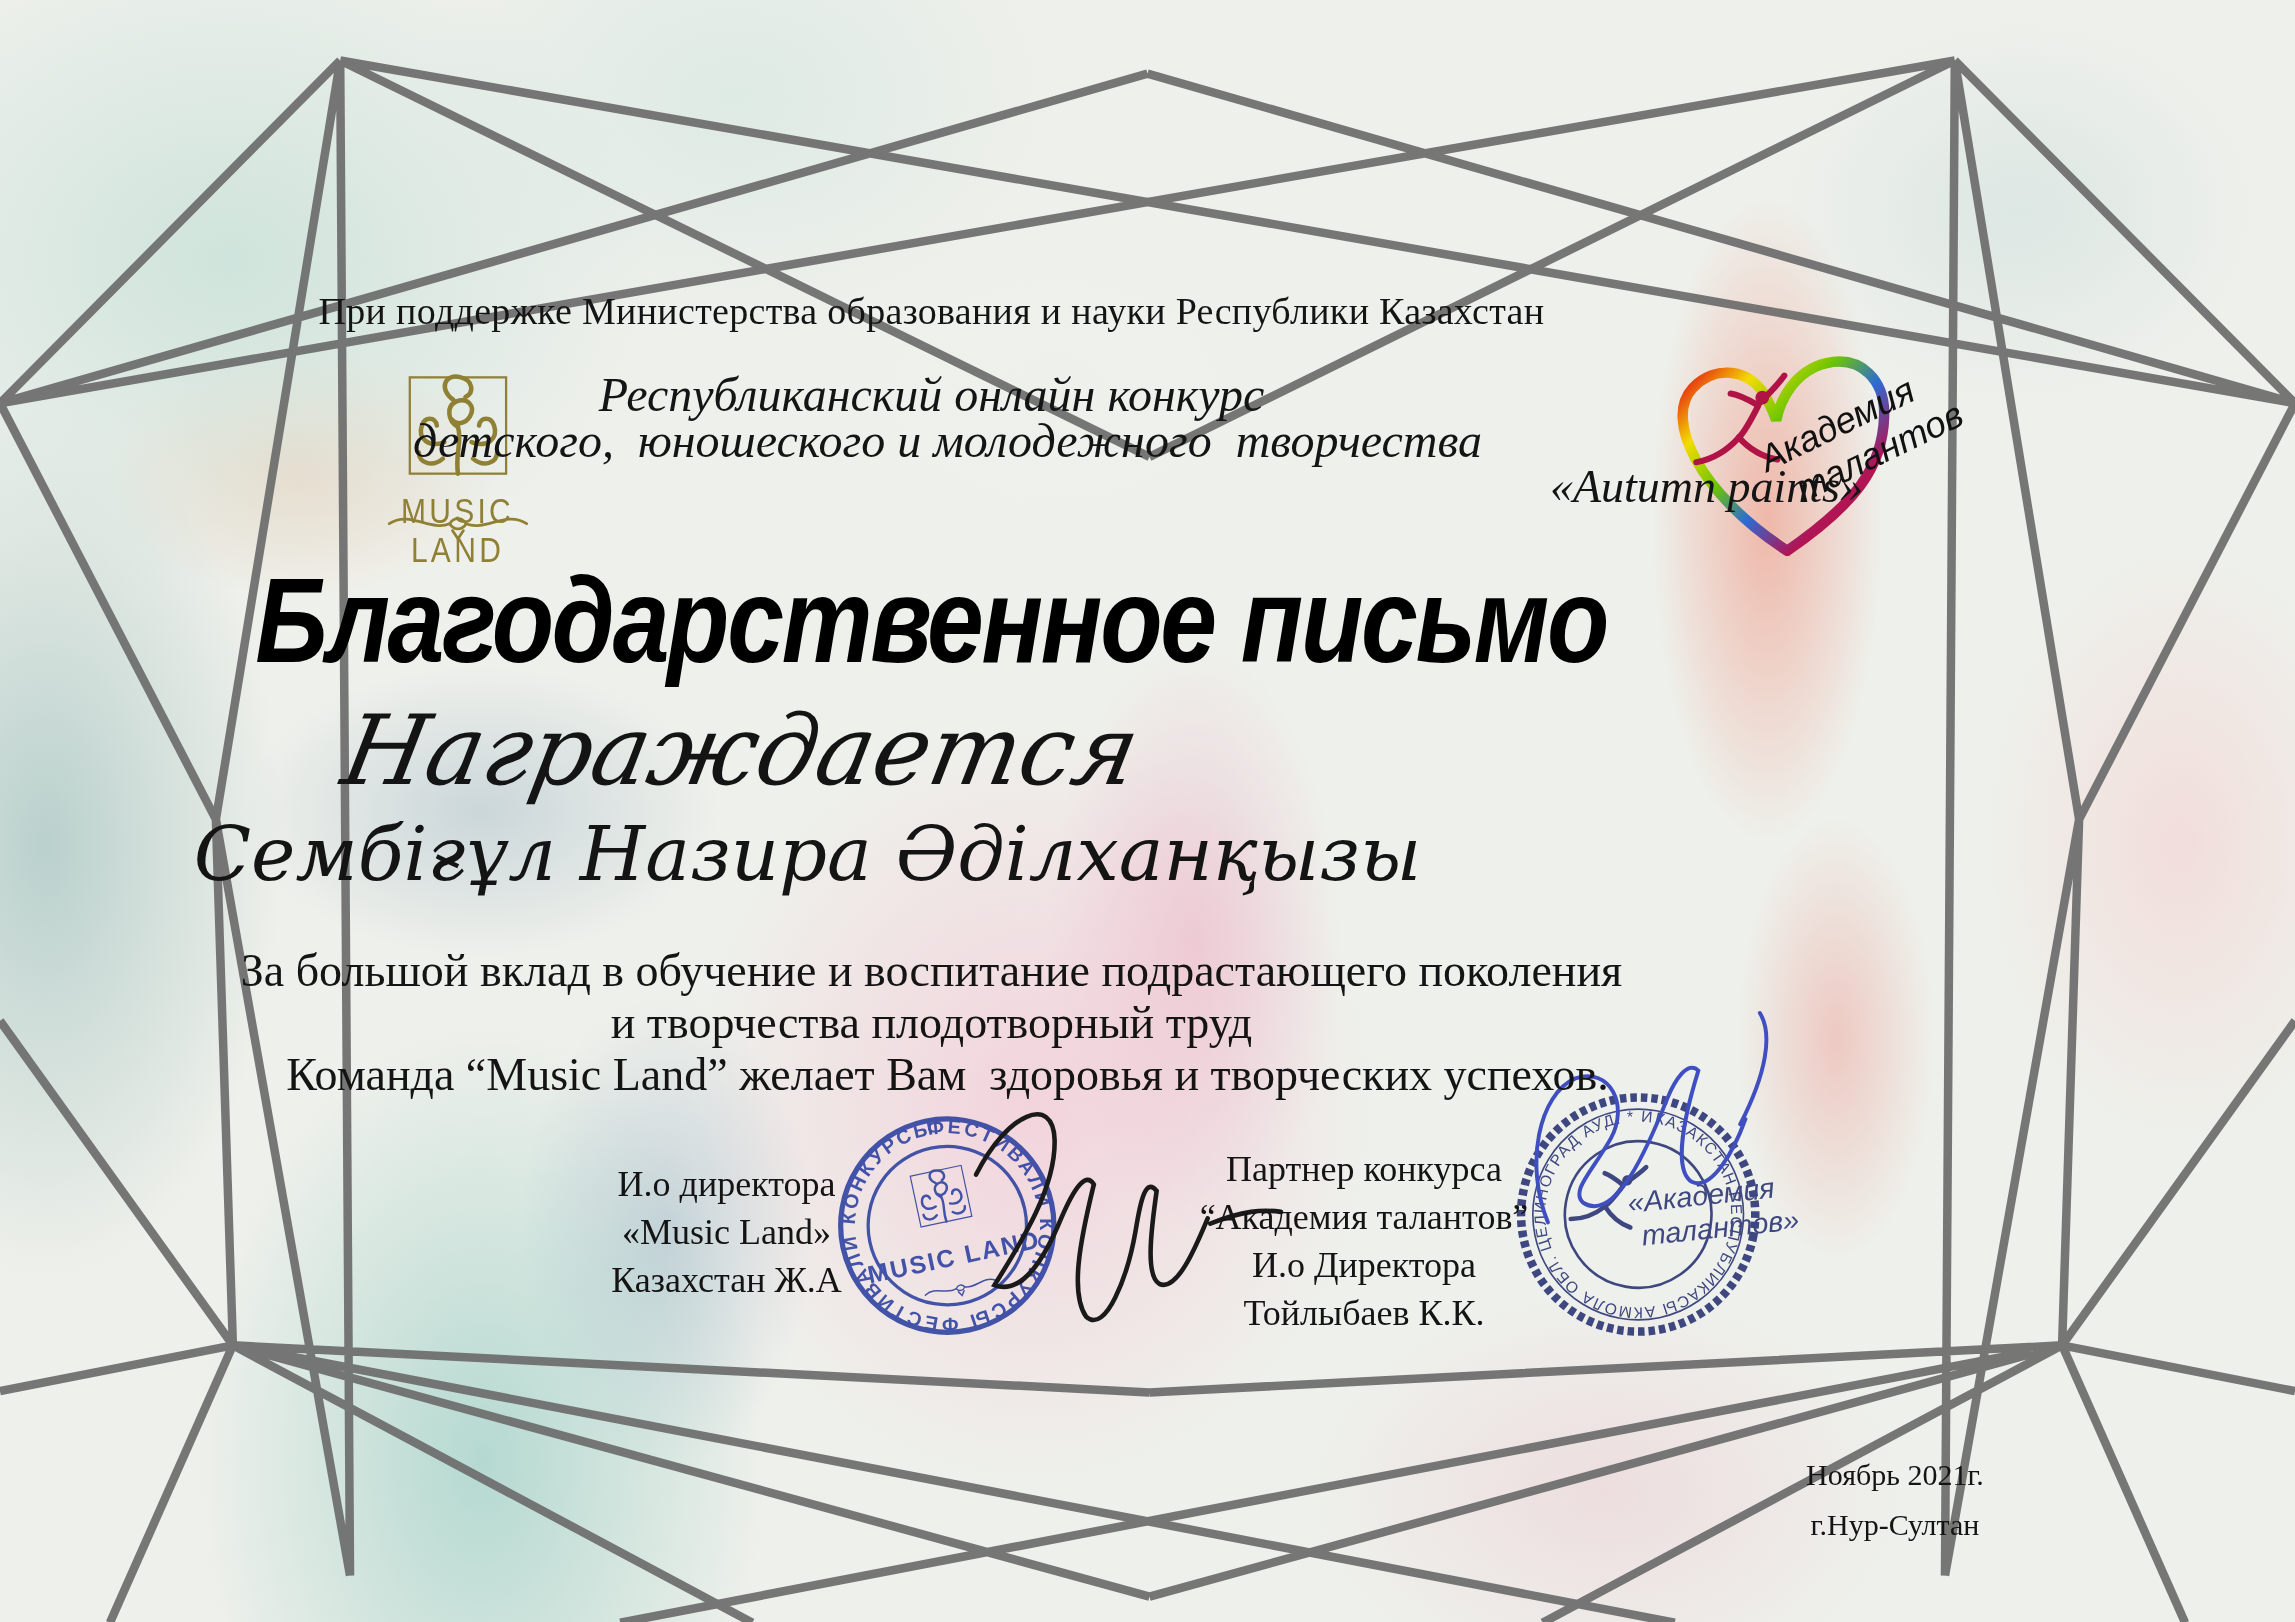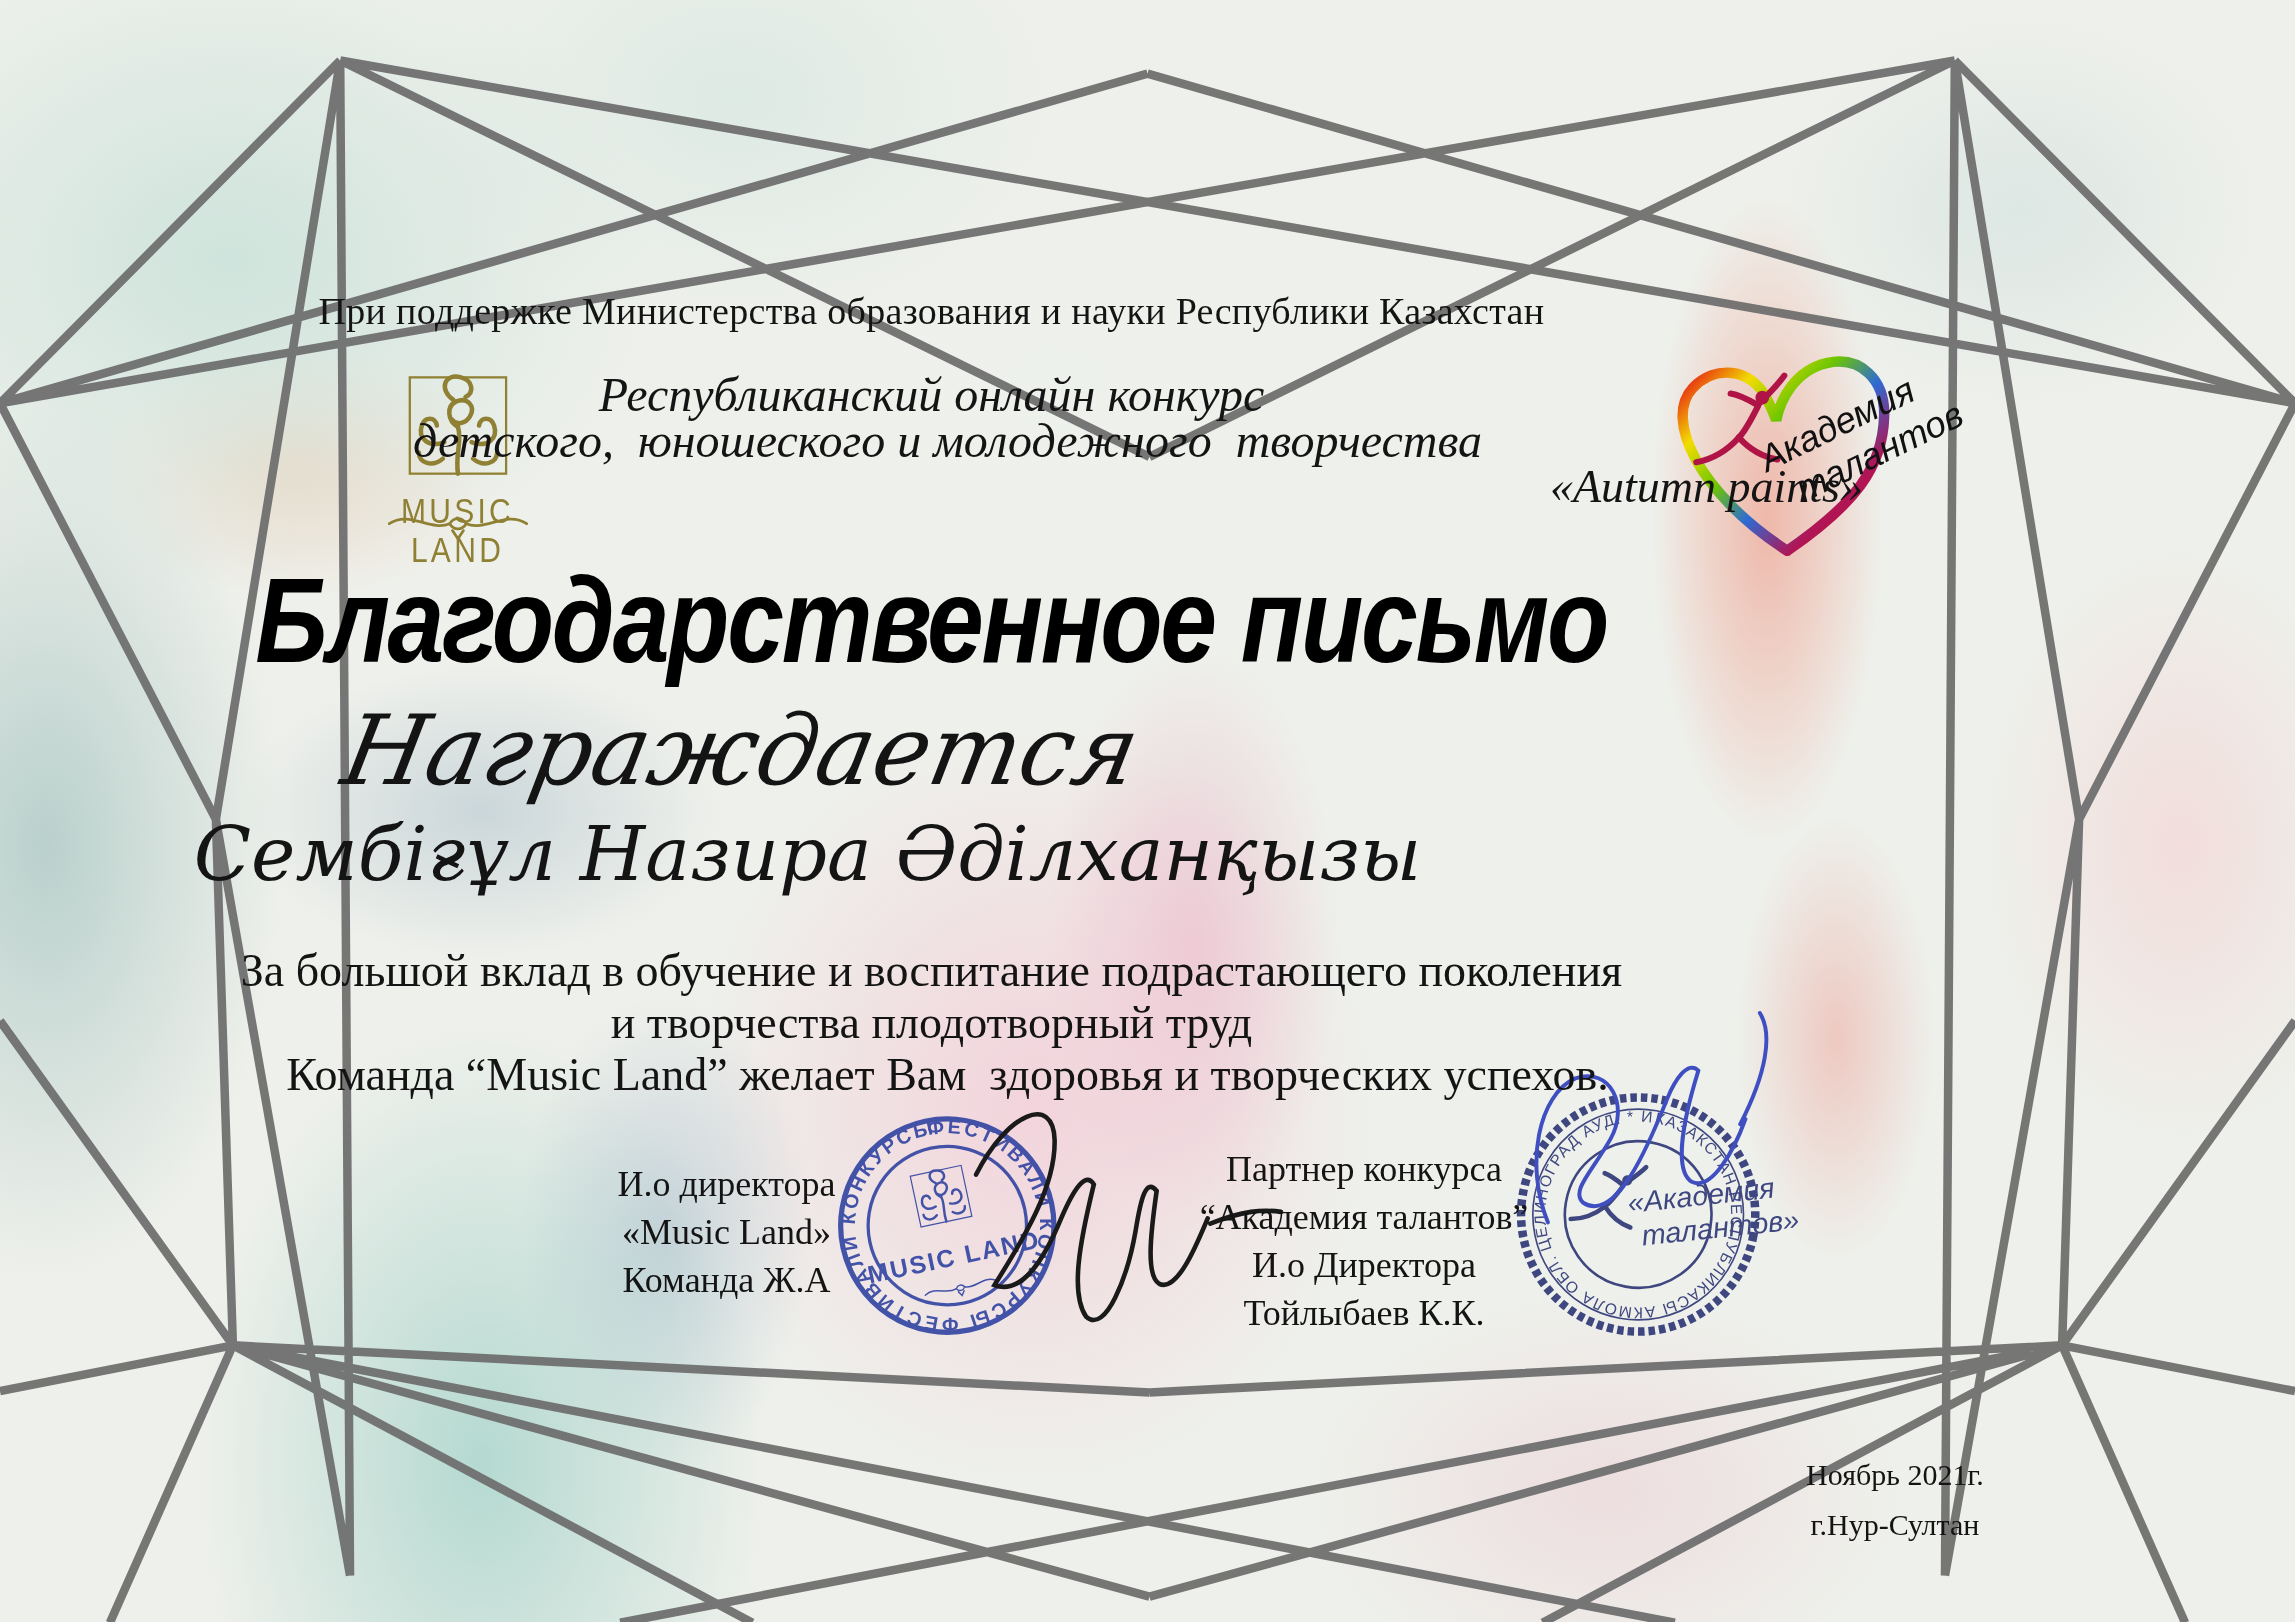--- a/index.html
+++ b/index.html
@@ -200,21 +200,21 @@
 
     <div class="abs ctr body-text">
       <div>За большой вклад в обучение и воспитание подрастающего поколения</div>
       <div>и творчества плодотворный труд</div>
       <div class="keepspace">Команда “Music Land” желает Вам  здоровья и творческих успехов.</div>
     </div>
 
     <div class="abs sign sign-left">
       <div>И.о директора</div>
       <div>«Music Land»</div>
-      <div>Команда Ж.А</div>
+      <div>Казахстан Ж.А</div>
     </div>
 
     <div class="abs sign sign-right">
       <div>Партнер конкурса</div>
       <div>“Академия талантов”</div>
       <div>И.о Директора</div>
       <div>Тойлыбаев К.К.</div>
     </div>
 
     <div class="abs date-block">

